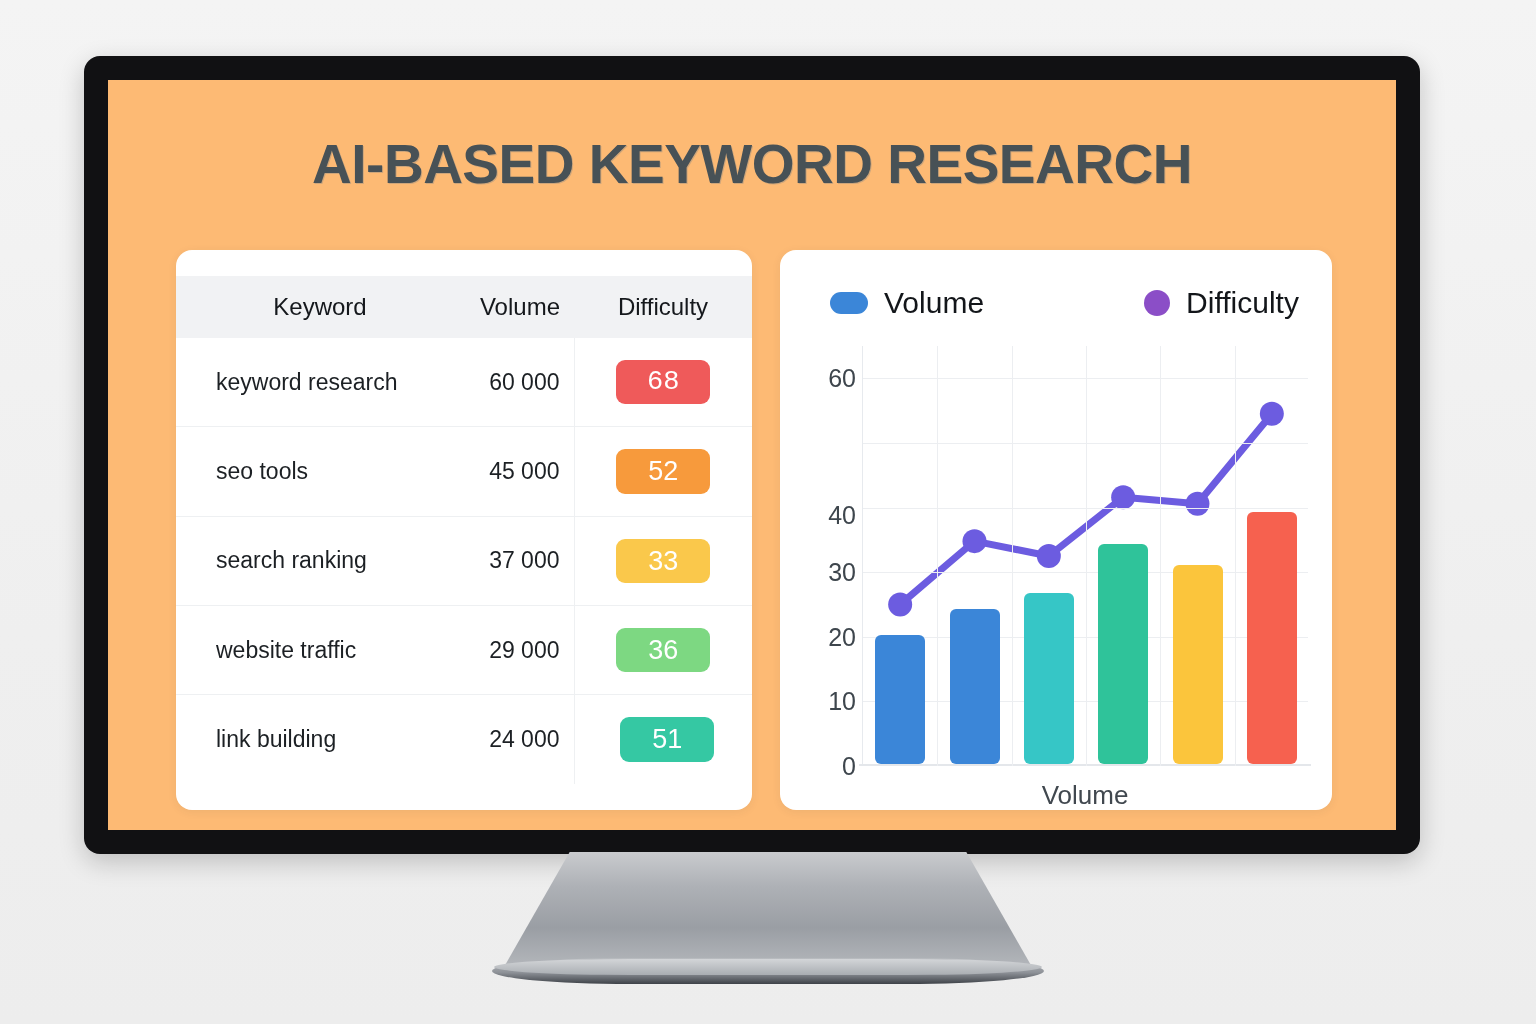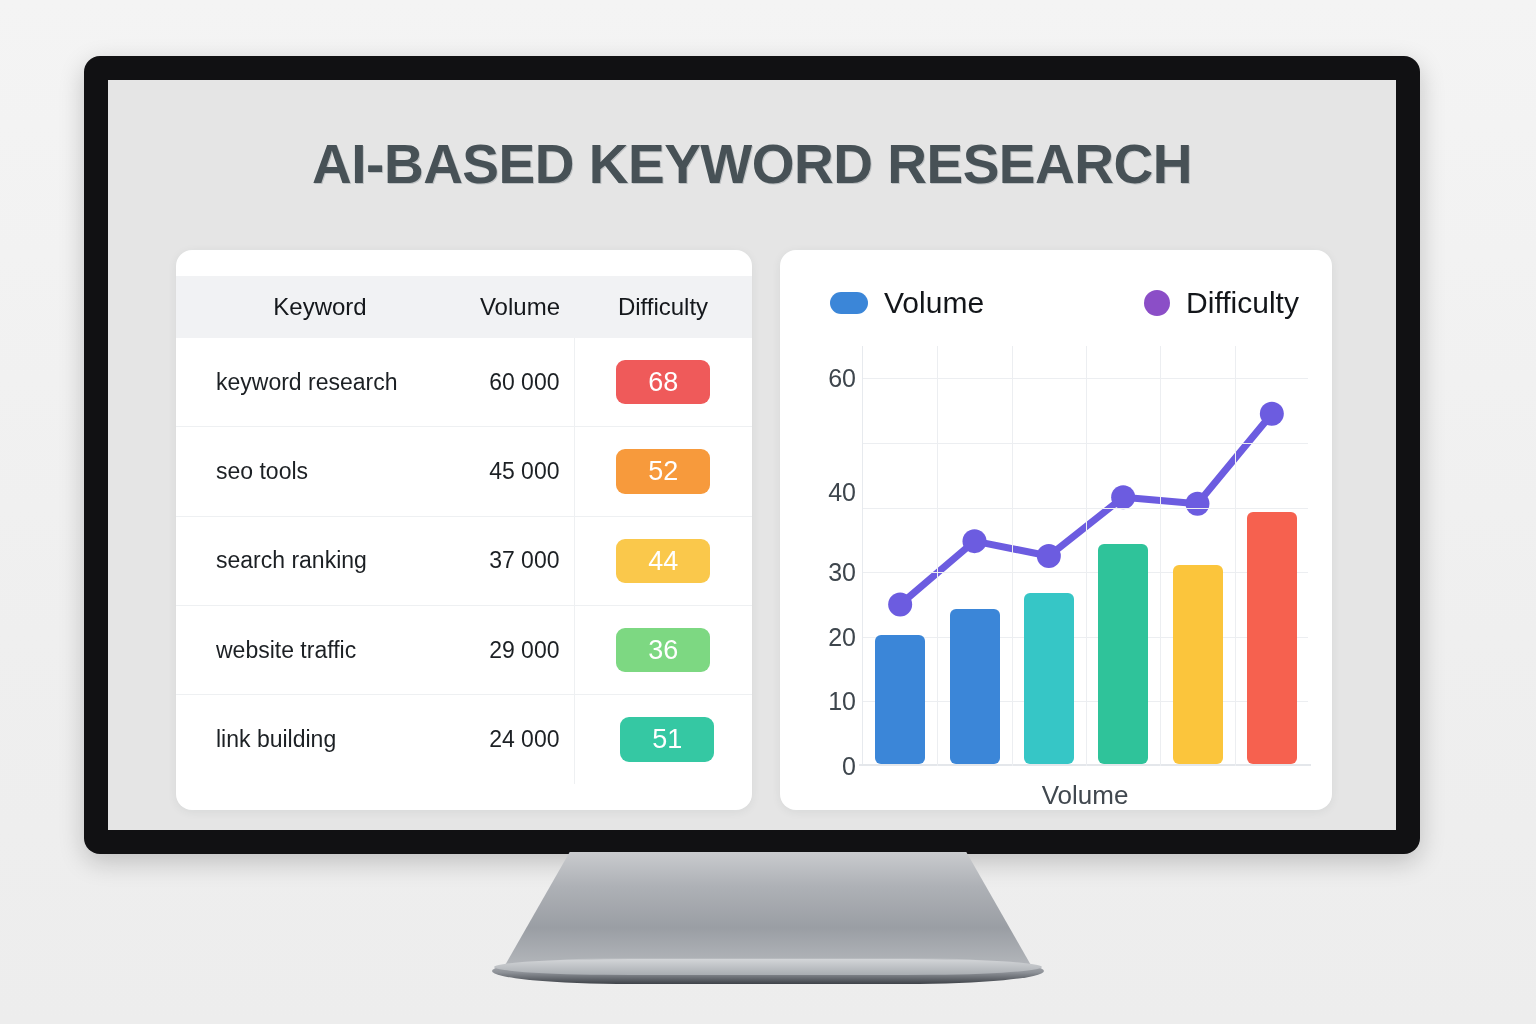--- a/index.html
+++ b/index.html
@@ -18,21 +18,21 @@
   #monitor {
     position: absolute; left: 84px; top: 56px;
     width: 1336px; height: 798px;
     background: #111113;
     border-radius: 16px;
     box-shadow: 0 8px 26px rgba(0,0,0,.20);
   }
   #screen {
     position: absolute; left: 24px; top: 24px;
     width: 1288px; height: 750px;
-    background: #e5e5e5;
+    background: #fdba74;
     overflow: hidden;
   }
   #stand-neck {
     position: absolute; left: 500px; top: 852px;
     width: 536px; height: 122px;
     background: linear-gradient(180deg,#c9cbce 0%, #aeb1b6 28%, #9a9ea4 62%, #b8bbbf 100%);
     clip-path: polygon(13% 0%, 87% 0%, 100% 100%, 0% 100%);
   }
   #stand-base {
     position: absolute; left: 492px; top: 958px;
@@ -133,31 +133,31 @@
               <tr>
                 <th class="c-kw">Keyword</th>
                 <th class="c-vol">Volume</th>
                 <th class="c-dif">Difficulty</th>
               </tr>
             </thead>
             <tbody id="kw-body">
                 <tr>
                   <td class="c-kw">keyword research</td>
                   <td class="c-vol">60 000</td>
-                  <td class="c-dif"><span class="badge" style="background: rgb(239, 90, 90);">68</span></td>
+                  <td class="c-dif"><span class="badge" style="background: rgb(239, 90, 90); font-family: Liberation Mono, monospace;">68</span></td>
                 </tr>
                 <tr>
                   <td class="c-kw">seo tools</td>
                   <td class="c-vol">45 000</td>
                   <td class="c-dif"><span class="badge" style="background: rgb(247, 154, 60);">52</span></td>
                 </tr>
                 <tr>
                   <td class="c-kw">search ranking</td>
                   <td class="c-vol">37 000</td>
-                  <td class="c-dif"><span class="badge" style="background: rgb(250, 200, 75);">44</span></td>
+                  <td class="c-dif"><span class="badge" style="background: rgb(250, 200, 75);">33</span></td>
                 </tr>
                 <tr>
                   <td class="c-kw">website traffic</td>
                   <td class="c-vol">29 000</td>
                   <td class="c-dif"><span class="badge" style="background: rgb(125, 216, 130);">36</span></td>
                 </tr>
                 <tr>
                   <td class="c-kw">link building</td>
                   <td class="c-vol">24 000</td>
                   <td class="c-dif"><span class="badge" style="background: rgb(53, 200, 163); margin-left: 8px;">51</span></td>
@@ -175,21 +175,21 @@
             </div>
             <div class="lg lg-dif">
               <span class="lg-swatch-dot" id="lg-sw-1" style="background: rgb(139, 78, 199);"></span>
               <span class="lg-label">Difficulty</span>
             </div>
           </div>
 
           <div id="plot-wrap">
             <div id="y-axis">
                 <div class="ytick" style="top: 32.3077px;">60</div>
-                <div class="ytick" style="top: 146px;">40</div>
+                <div class="ytick" style="top: 169px;">40</div>
                 <div class="ytick" style="top: 226.154px;">30</div>
                 <div class="ytick" style="top: 290.769px;">20</div>
                 <div class="ytick" style="top: 355.385px;">10</div>
                 <div class="ytick" style="top: 420px;">0</div>
               </div>
             <div id="plot">
               <div id="baseline"></div>
               <svg id="line-svg" viewBox="0 0 446 420" preserveAspectRatio="none">
                   <polyline points="37.166666666666664,258.46153846153845 111.5,195.13846153846154 185.83333333333331,210 260.1666666666667,151.2 334.5,157.66153846153844 408.8333333333333,67.84615384615381" fill="none" stroke="#6c5ce0" stroke-width="7" stroke-linecap="round" stroke-linejoin="round"></polyline>
                   <circle cx="37.166666666666664" cy="258.46153846153845" r="12" fill="#6c5ce0"></circle>

